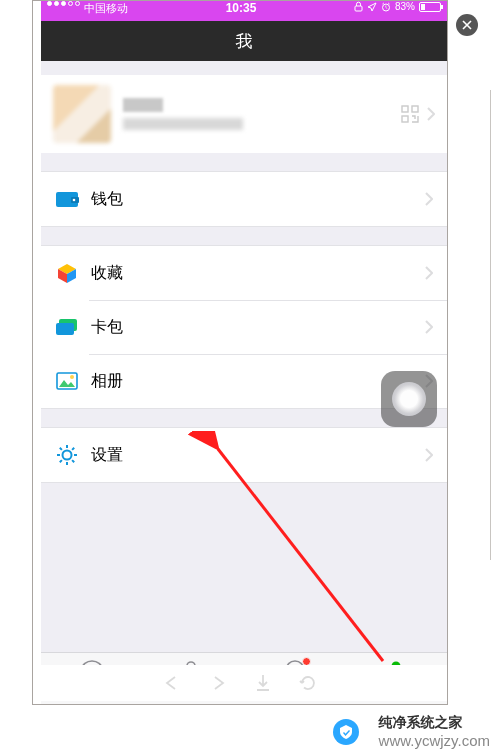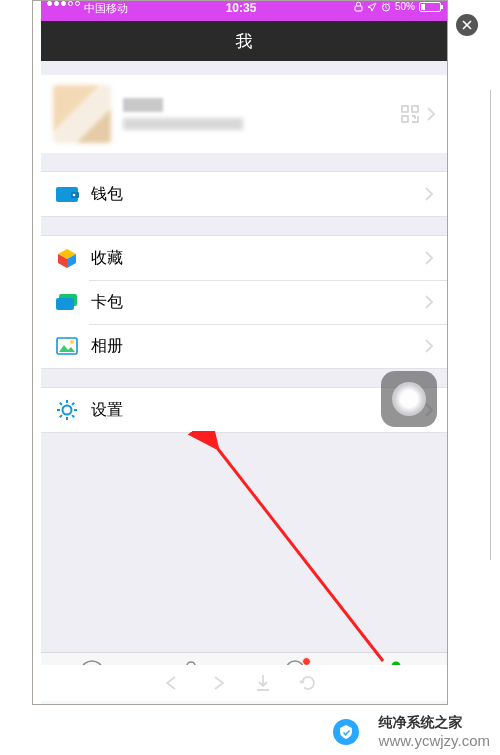--- a/index.html
+++ b/index.html
@@ -22,21 +22,21 @@
   
   .profile { margin-top: 14px; background: #fff; height: 78px; display: flex; align-items: center; padding: 0 12px; }
   .avatar { width: 58px; height: 58px; background: linear-gradient(135deg,#f4d9b5 0 40%,#f7eee3 40% 70%,#e5cca6 70%); border-radius: 4px; filter: blur(2px); }
   .pinfo { flex: 1; margin-left: 12px; }
   .pinfo .l1 { width: 40px; height: 14px; background: #c8c8c8; filter: blur(1.5px); margin-bottom: 6px; }
   .pinfo .l2 { width: 120px; height: 12px; background: #d8d8d8; filter: blur(2px); }
   .qr { width: 18px; height: 18px; opacity: .4; }
   .chev { margin-left: 8px; opacity: .3; }
   
   .group { margin-top: 18px; background: #fff; border-top: 1px solid #e2e2e6; border-bottom: 1px solid #e2e2e6; }
-  .row { height: 44px; display: flex; align-items: center; padding: 0 14px; position: relative; }
+  .row { height: 54px; display: flex; align-items: center; padding: 0 14px; position: relative; }
   .row + .row::before { content: ""; position: absolute; left: 48px; right: 0; top: 0; height: 1px; background: #e2e2e6; }
   .row .icon { width: 24px; height: 24px; margin-right: 12px; flex: none; display: flex; align-items: center; justify-content: center; }
   .row .label { flex: 1; font-size: 16px; color: #000; }
   .row .chev { opacity: .3; }
   
   .tabbar { position: absolute; left: 0; right: 0; bottom: 0; height: 52px; background: #f7f7f8; border-top: 1px solid #d8d8dc; display: flex; }
   .tab { flex: 1; display: flex; flex-direction: column; align-items: center; justify-content: center; gap: 2px; color: #8e8e93; font-size: 10px; }
   .tab.active { color: #09bb07; }
   .tab .ticon { width: 24px; height: 24px; position: relative; }
   .badge { position: absolute; top: -2px; right: -4px; width: 9px; height: 9px; background: #ff3b30; border-radius: 50%; border: 1px solid #f7f7f8; }
@@ -80,21 +80,21 @@
               <path fill="none" stroke="#fff" stroke-width="1" d="M2.5 5V3.2a2 2 0 014 0V5"></path>
               <rect x="1" y="5" width="7" height="5" rx="1" fill="none" stroke="#fff"></rect>
             </svg>
           <svg width="10" height="10" viewBox="0 0 10 10">
               <path fill="none" stroke="#fff" d="M1 5l8-4-4 8-1-3z"></path>
             </svg>
           <svg width="10" height="10" viewBox="0 0 10 10">
               <circle cx="5" cy="5.5" r="3.5" fill="none" stroke="#fff"></circle>
               <path stroke="#fff" d="M5 3.5v2l1.2 1M1.5 2l1.3-1M8.5 2l-1.3-1"></path>
             </svg>
-          <span>50%</span>
+          <span>83%</span>
           <div class="batt">
               <div class="fill"></div>
             </div>
         </div>
       </div>
 
       <div class="navbar">
         <span>我</span>
       </div>
 

